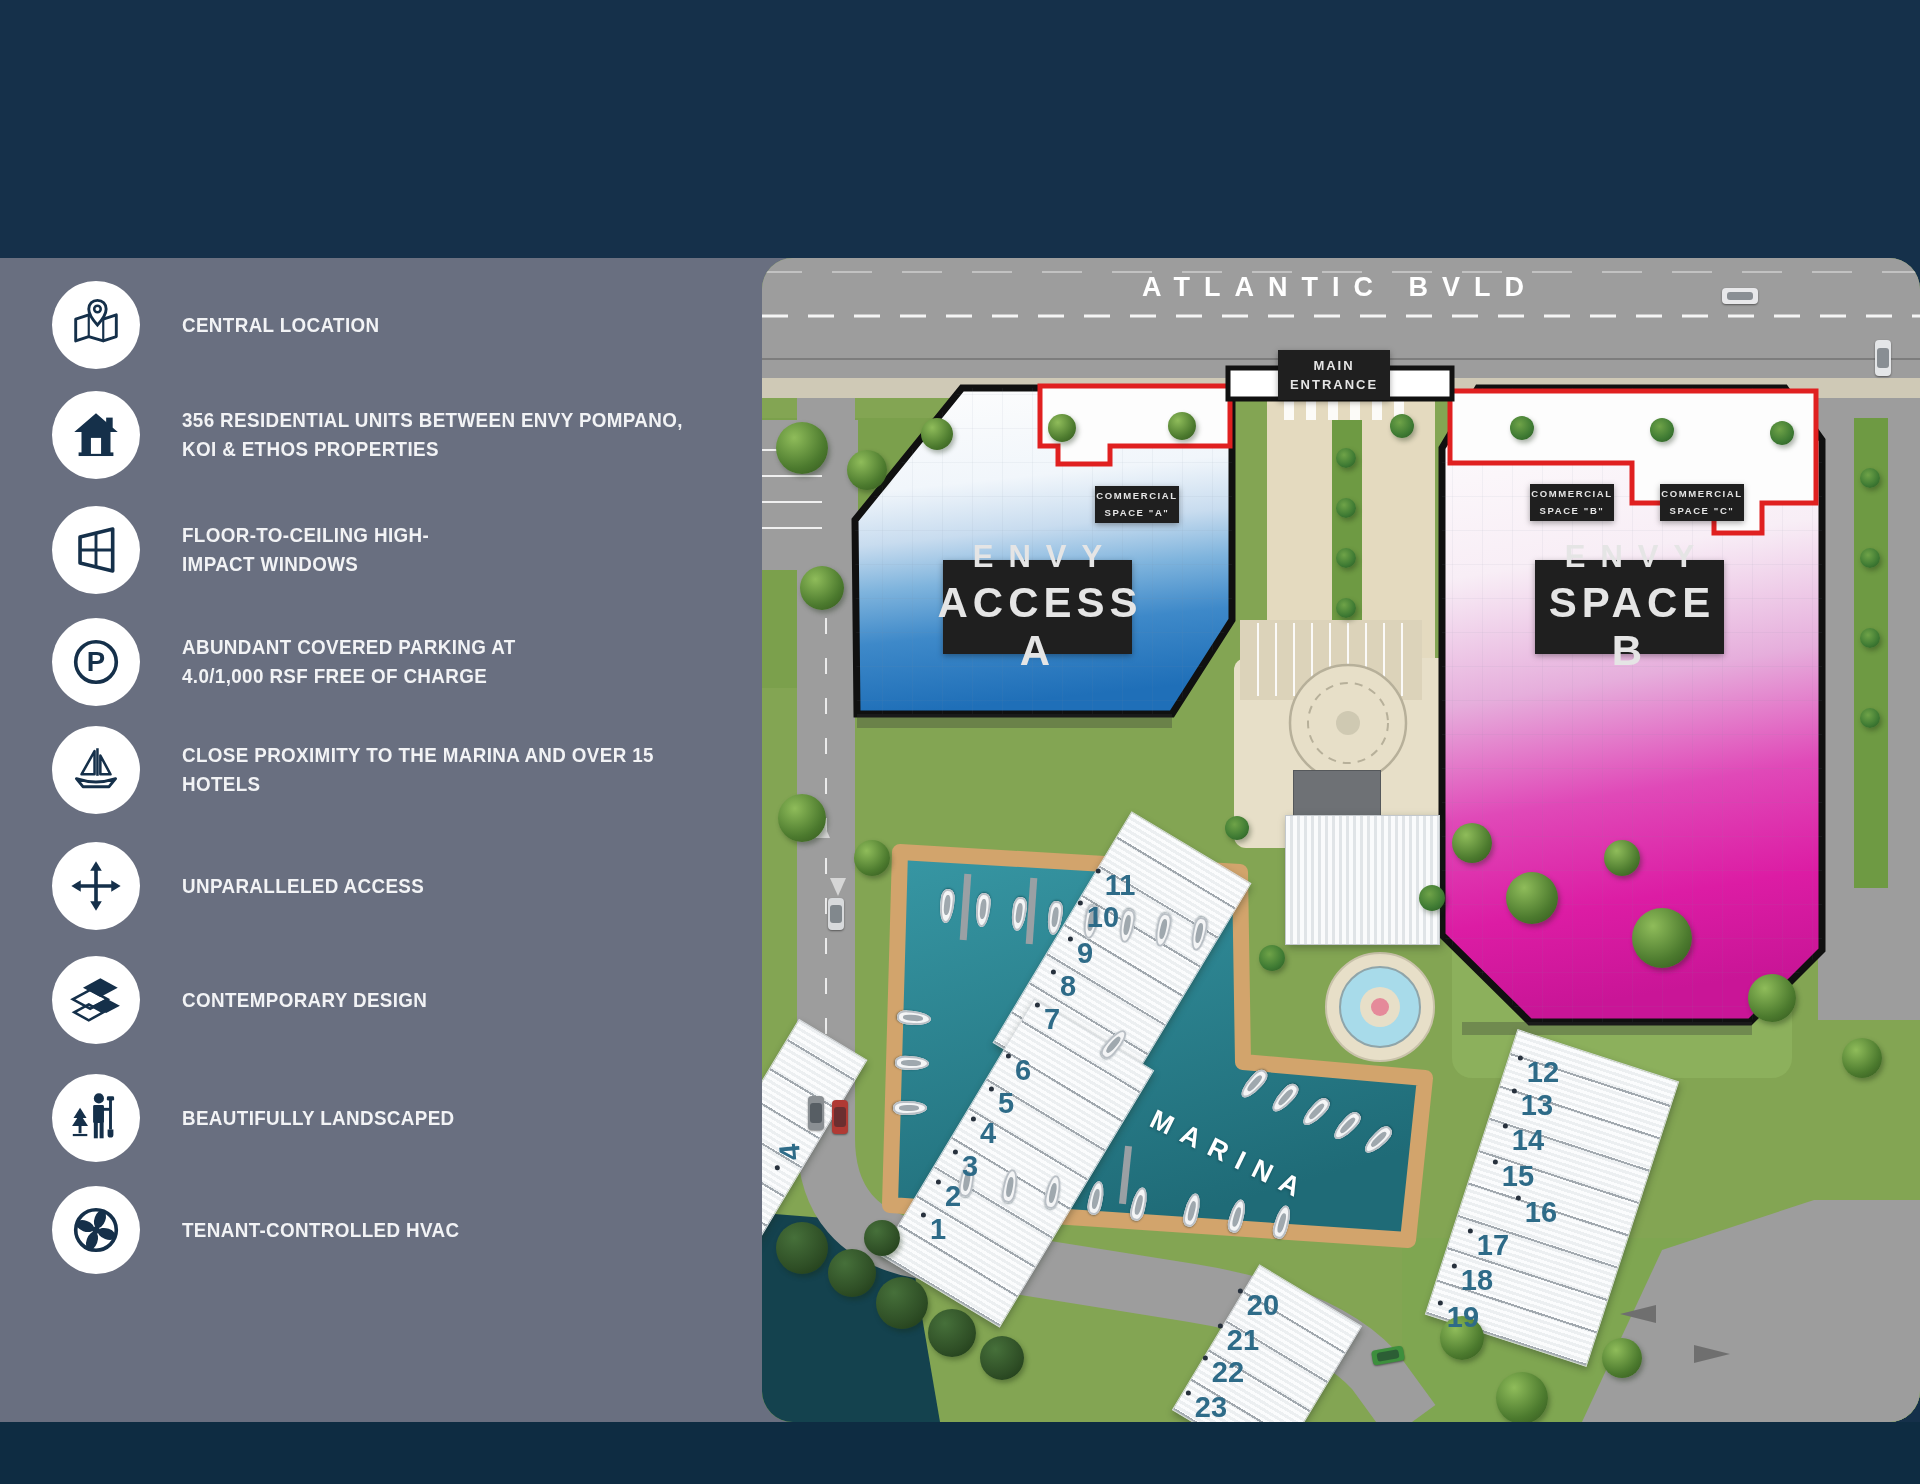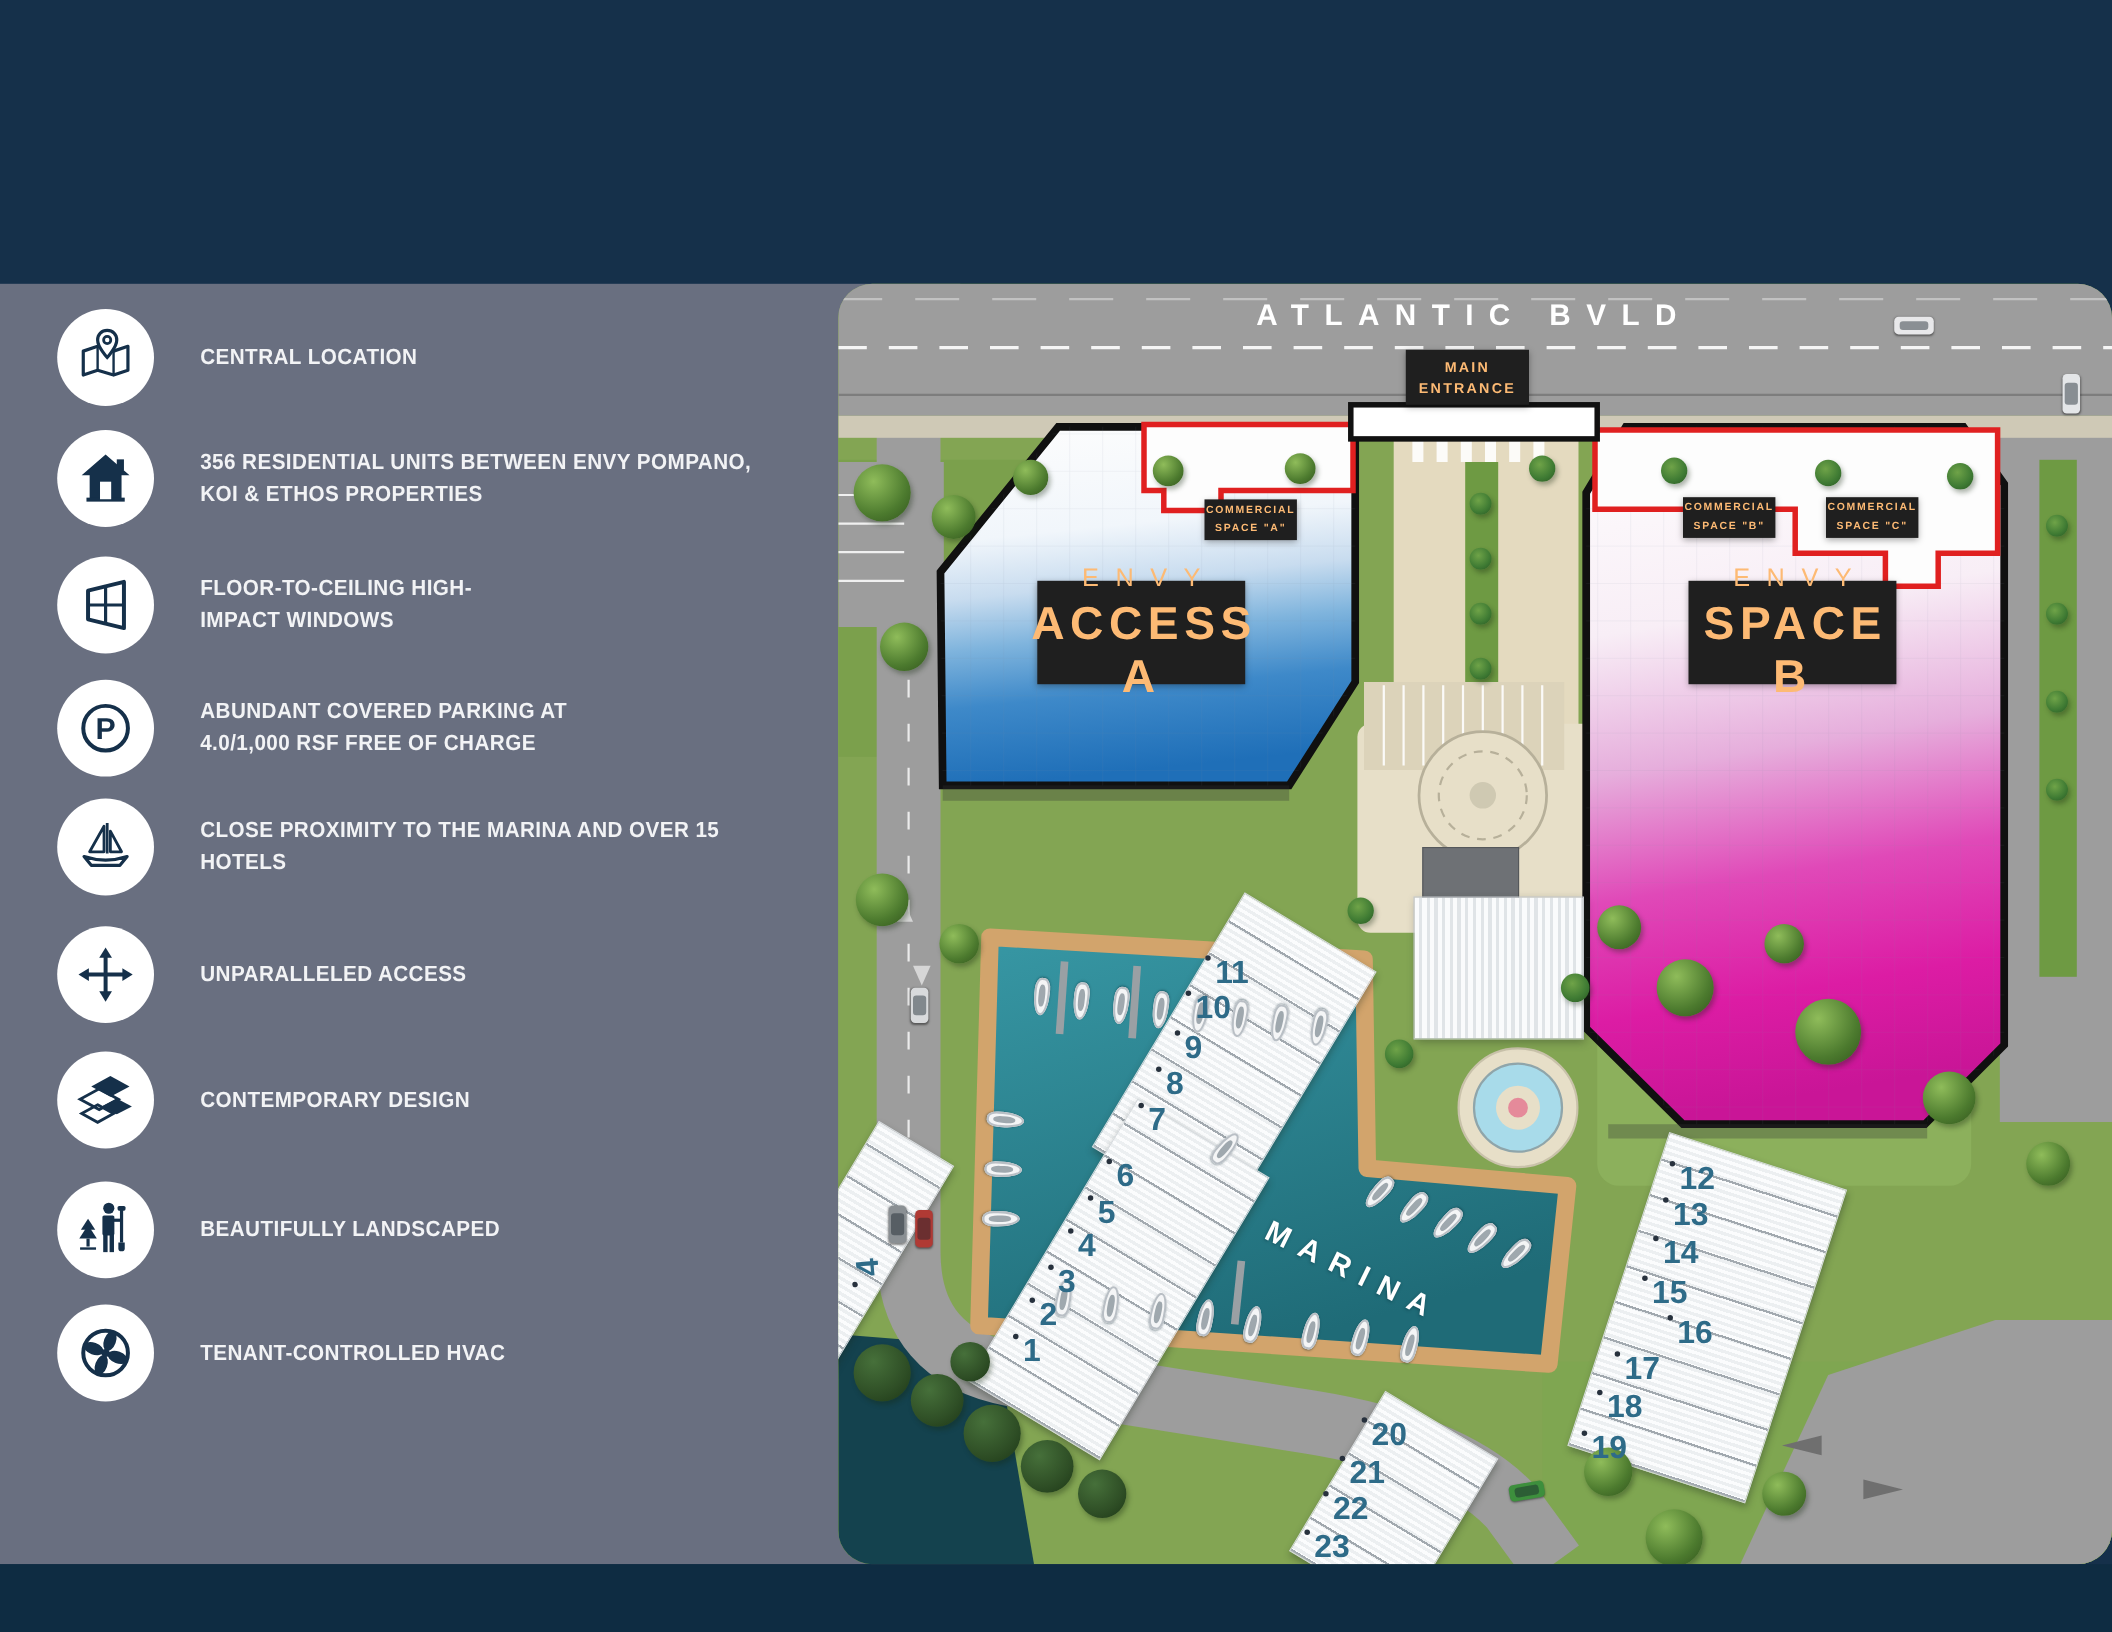--- a/index.html
+++ b/index.html
@@ -20,30 +20,30 @@
   .feature-label { color:#F2F3F5; font-size:20px; font-weight:700; letter-spacing:0.4px; line-height:1.45;
                    white-space:pre-line; transform:scaleX(.94); transform-origin:left center; max-width:600px; }
 
   
   .site-map { position:absolute; left:762px; top:258px; width:1158px; height:1164px; background:#83A553; overflow:hidden;border-radius:31px; }
   .map-svg { position:absolute; left:0; top:0; width:1158px; height:1164px; }
 
   .street-label { position:absolute; left:578px; top:29px; transform:translate(-50%,-50%);
                   color:#FFFFFF; font-size:27px; font-weight:700; letter-spacing:14px; white-space:nowrap; }
 
-  .black-label { position:absolute; background:#1F1F1F; color:#fdba74; display:flex; flex-direction:column;
-                 align-items:center; justify-content:center; text-align:center; box-shadow:0 2px 6px rgba(0,0,0,.35); }
+  .black-label { position:absolute; background:#1F1F1F; color:#e5e5e5; display:flex; flex-direction:column;
+                 align-items:center; justify-content:center; text-align:center; box-shadow:0 2px 6px rgba(0,0,0,.35);margin-top:32px; }
   .entr-label { left:516px; top:60px; width:112px; height:50px; font-size:13px; font-weight:600;
                 letter-spacing:2px; line-height:1.5; white-space:pre-line; }
   .comm-label { width:84px; height:37px; font-size:9.5px; font-weight:600; letter-spacing:1.6px;
                 line-height:1.7; white-space:pre-line; }
   .comm-a { left:333px; top:196px; } .comm-b { left:768px; top:194px; } .comm-c { left:898px; top:194px; }
   .tower-label { width:189px; height:94px; gap:4px; }
   .tower-a-label { left:181px; top:270px; } .tower-b-label { left:773px; top:270px; }
-  .tower-line1 { font-size:23px; font-weight:400; letter-spacing:15px; text-indent:15px; }
+  .tower-line1 { font-size:31px; font-weight:700; letter-spacing:15px; text-indent:15px; }
   .tower-line2 { font-size:42px; font-weight:700; letter-spacing:5px; text-indent:5px; }
 
   .marina-label { position:absolute; left:468px; top:898px; transform:translate(-50%,-50%) rotate(26deg);
                   color:#FFFFFF; font-size:27px; font-weight:700; letter-spacing:11px; white-space:nowrap;
                   text-shadow:0 1px 3px rgba(0,40,50,.45); }
 
   .strip { position:absolute; background:
              repeating-linear-gradient(0deg, rgba(148,156,163,.85) 0 2px, rgba(0,0,0,0) 2px 34px),
              repeating-linear-gradient(0deg, #FBFCFD 0 3px, #ECEFF1 3px 6px);
            box-shadow:2px 3px 7px rgba(30,40,30,.35); border:1px solid #D6DADD; }

